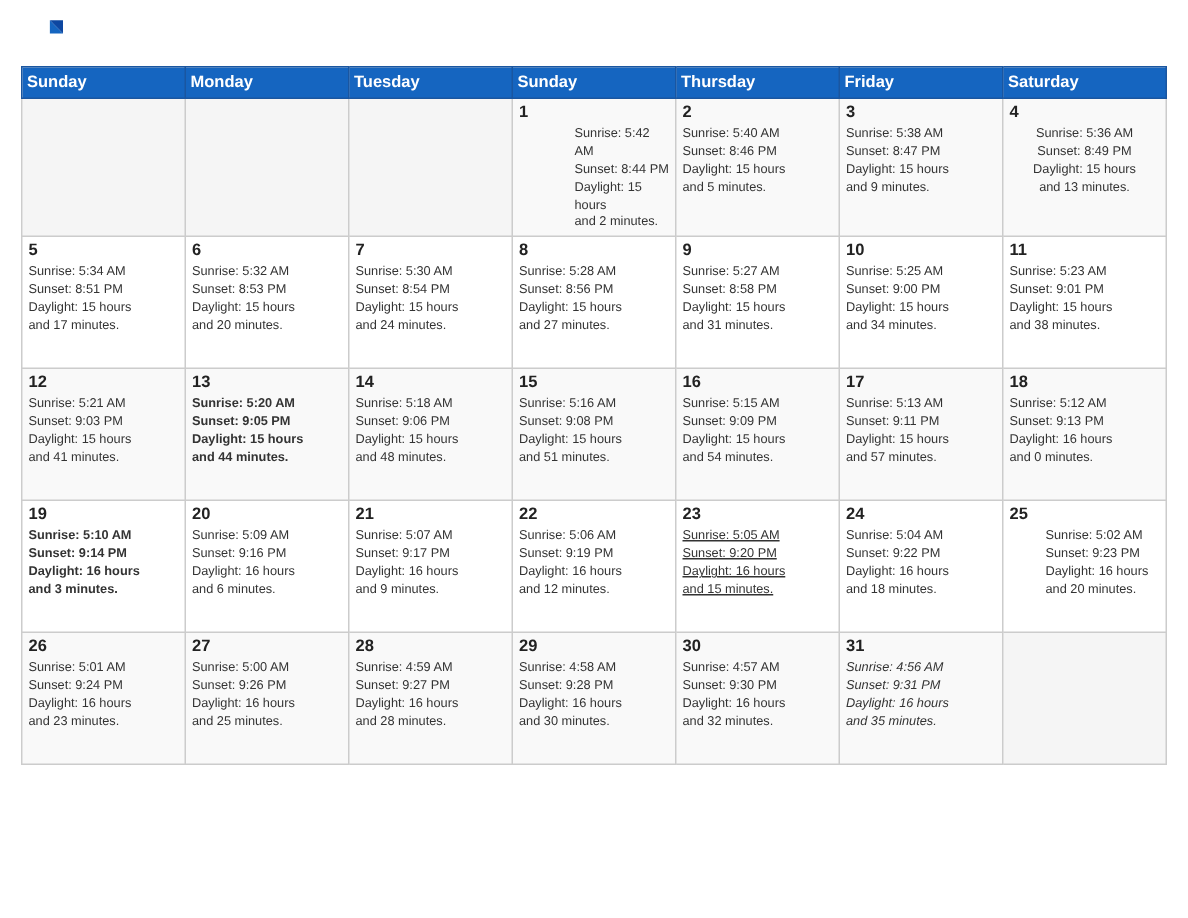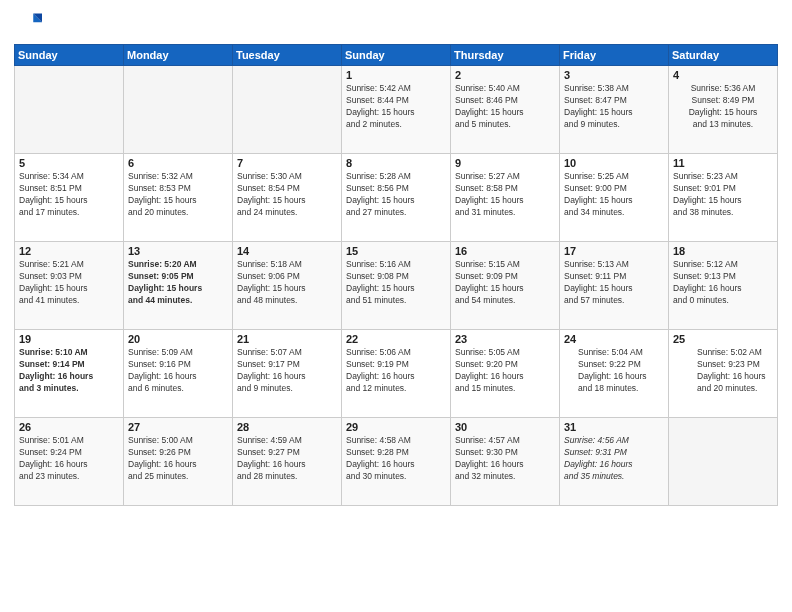--- a/index.html
+++ b/index.html
@@ -129,21 +129,21 @@
           <th>Saturday</th>
         </tr>
     </thead>
     <tbody id="calendar-body">
     <tr>
           <td class="empty-cell"></td>
           <td class="empty-cell"></td>
           <td class="empty-cell"></td>
           <td>
             <span class="day-num">1</span>
-            <div class="day-detail" style="white-space: pre-line;">Sunrise: 5:42 AM
+            <div class="day-detail" style="white-space: pre-line; margin-left: 37px;">Sunrise: 5:42 AM
 Sunset: 8:44 PM
 Daylight: 15 hours
 and 2 minutes.</div>
           </td>
           <td>
             <span class="day-num">2</span>
             <div class="day-detail" style="white-space: pre-line;">Sunrise: 5:40 AM
 Sunset: 8:46 PM
 Daylight: 15 hours
 and 5 minutes.</div>
@@ -289,28 +289,28 @@
           </td>
           <td>
             <span class="day-num">22</span>
             <div class="day-detail" style="white-space: pre-line;">Sunrise: 5:06 AM
 Sunset: 9:19 PM
 Daylight: 16 hours
 and 12 minutes.</div>
           </td>
           <td>
             <span class="day-num">23</span>
-            <div class="day-detail" style="white-space: pre-line;">Sunrise: 5:05 AM
+            <div class="day-detail" style="white-space: pre-line; text-decoration: underline;">Sunrise: 5:05 AM
 Sunset: 9:20 PM
 Daylight: 16 hours
 and 15 minutes.</div>
           </td>
           <td>
             <span class="day-num">24</span>
-            <div class="day-detail" style="white-space: pre-line; margin-left: 14px;">Sunrise: 5:04 AM
+            <div class="day-detail" style="white-space: pre-line;">Sunrise: 5:04 AM
 Sunset: 9:22 PM
 Daylight: 16 hours
 and 18 minutes.</div>
           </td>
           <td>
             <span class="day-num">25</span>
             <div class="day-detail" style="white-space: pre-line; margin-left: 24px;">Sunrise: 5:02 AM
 Sunset: 9:23 PM
 Daylight: 16 hours
 and 20 minutes.</div>

